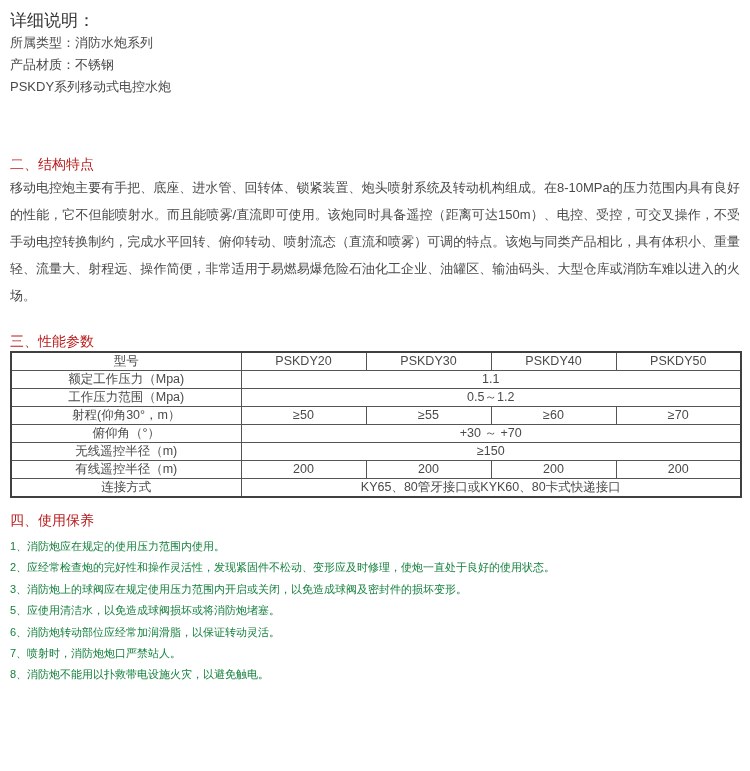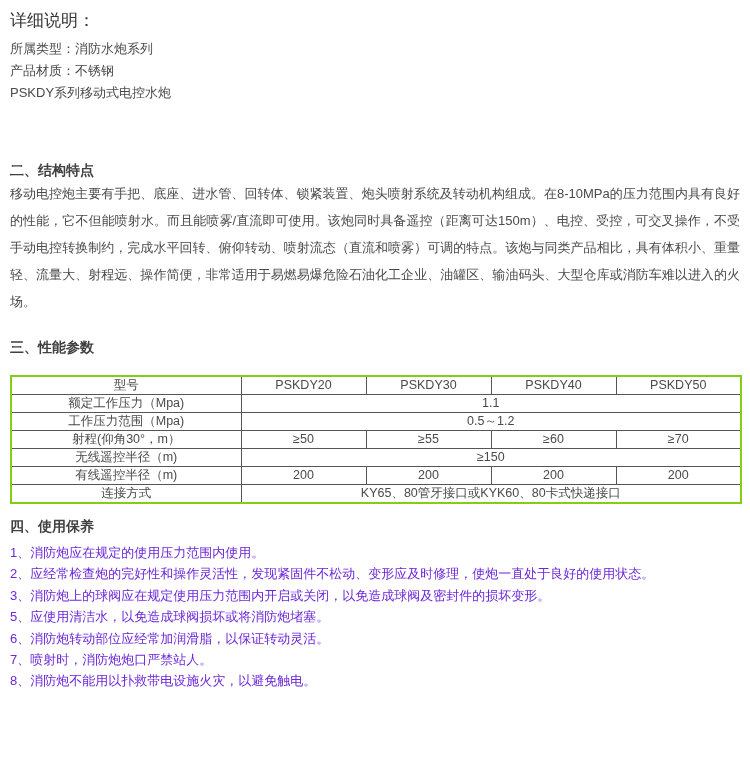--- a/index.html
+++ b/index.html
@@ -9,48 +9,47 @@
     font-family: "Liberation Sans", "DejaVu Sans", sans-serif;
     color: #4a4a4a;
     overflow: hidden;
   }
   .page { padding: 10px 10px 0 10px; }
 
   .detail-title {
     font-size: 17px;
     color: #333333;
     line-height: 22px;
-    margin-bottom: 6px;
+    margin-bottom: 0;
   }
   .info-line {
     font-size: 13px;
     line-height: 22px;
     color: #4a4a4a;
   }
 
   .section-heading {
     font-size: 14px;
-    font-weight: bold;
-    color: #404040;
+    font-weight: normal;
+    color: #b91c1c;
     line-height: 20px;
   }
   .sec-structure { margin-top: 56px; }
   .structure-paragraph {
     font-size: 13px;
     line-height: 27px;
     color: #4a4a4a;
     text-align: justify;
   }
 
   .sec-params { margin-top: 22px; }
   table.params-table {
-    margin-top: 18px;
     width: 730px;
     border-collapse: collapse;
-    border: 2px solid #84cc16;
+    border: 2px solid #404040;
     table-layout: fixed;
   }
   .params-table td {
     border: 1px solid #555555;
     font-size: 12.5px;
     color: #4a4a4a;
     text-align: center;
     height: 18px;
     line-height: 17px;
     padding: 0 2px;
@@ -59,23 +58,23 @@
   }
   .col-label { width: 230px; }
   .col-model { width: 125px; }
 
   .sec-maintenance { margin-top: 12px; }
   .maintenance-list {
     margin-top: 6px;
     list-style: none;
   }
   .maintenance-list li {
-    font-size: 13px;
+    font-size: 11px;
     line-height: 21.4px;
-    color: #6d28d9;
+    color: #15803d;
     white-space: nowrap;
     overflow: hidden;
   }
 </style>
 </head>
 <body>
 
 <div class="page">
 
   <div class="detail-title">详细说明：</div>
@@ -116,20 +115,24 @@
         <td colspan="4">0.5～1.2</td>
       </tr>
       <tr>
         <td>射程(仰角30°，m）</td>
         <td>≥50</td>
         <td>≥55</td>
         <td>≥60</td>
         <td>≥70</td>
       </tr>
       <tr>
+        <td>俯仰角（°）</td>
+        <td colspan="4">+30 ～ +70</td>
+      </tr>
+      <tr>
         <td>无线遥控半径（m)</td>
         <td colspan="4">≥150</td>
       </tr>
       <tr>
         <td>有线遥控半径（m)</td>
         <td>200</td>
         <td>200</td>
         <td>200</td>
         <td>200</td>
       </tr>

